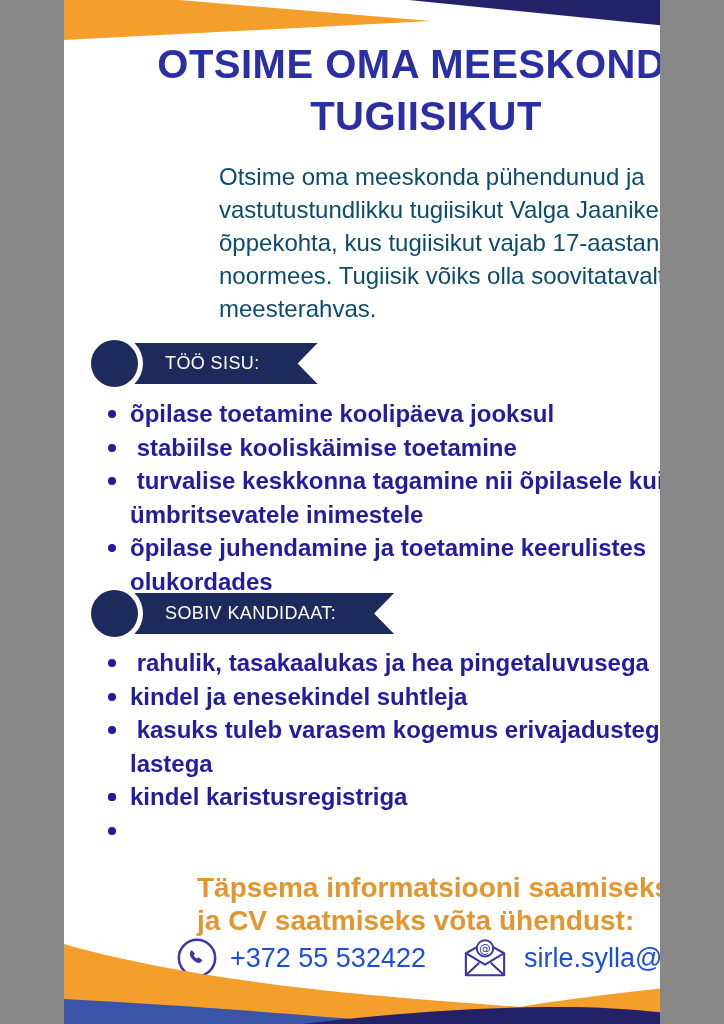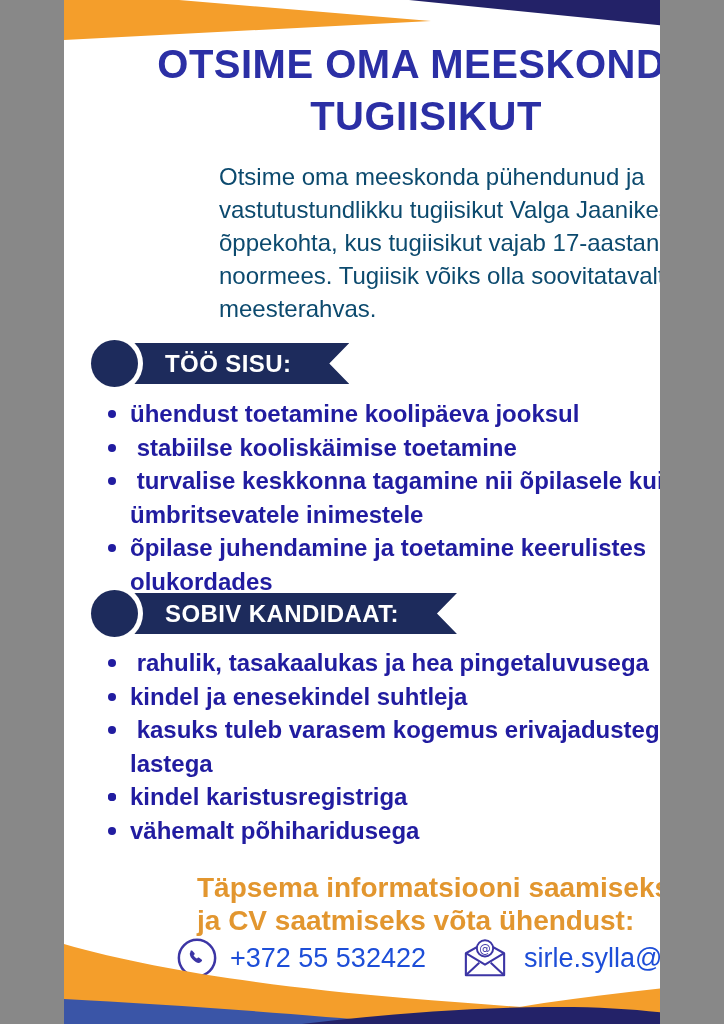--- a/index.html
+++ b/index.html
@@ -22,21 +22,21 @@
     position:absolute; top:160px; left:115px; width:510px;
     color:#0c4a6e; font-size:24px; line-height:33px; font-weight:400;margin-left:40px;
   }
 
   .ribbon { position:absolute; left:27px; height:47px; }
   .ribbon .banner {
     position:absolute; left:26px; top:3px; height:41px;
     background:#1D2B5C; color:#ffffff;
     display:flex; align-items:center;
     padding:0 58px 0 48px;
-    font-size:24px; font-weight:bold; letter-spacing:0.4px;
+    font-size:18px; font-weight:normal; letter-spacing:0.4px;
     clip-path:polygon(0 0, 100% 0, calc(100% - 20px) 50%, 100% 100%, 0 100%);
     white-space:nowrap;
   }
   .ribbon .circle {
     position:absolute; left:0; top:0; width:47px; height:47px;
     background:#1D2B5C; border-radius:50%;
     box-shadow:0 0 0 5px #ffffff; z-index:2;
   }
   .ribbon1 { top:340px; }
   .ribbon2 { top:590px; }
@@ -80,38 +80,38 @@
   <h1 class="title">OTSIME OMA MEESKONDA TUGIISIKUT</h1>
 
   <p class="intro">Otsime oma meeskonda pühendunud ja vastutustundlikku tugiisikut Valga Jaanikese õppekohta, kus tugiisikut vajab 17-aastane noormees. Tugiisik võiks olla soovitatavalt meesterahvas.</p>
 
   <div class="ribbon ribbon1">
     <div class="banner">TÖÖ SISU:</div>
     <div class="circle"></div>
   </div>
 
   <ul class="bullets list1">
-    <li><span class="dot"></span><span>ühendust toetamine koolipäeva jooksul</span></li>
+    <li><span class="dot"></span><span>õpilase toetamine koolipäeva jooksul</span></li>
     <li><span class="dot"></span><span>&nbsp;stabiilse kooliskäimise toetamine</span></li>
     <li><span class="dot"></span><span>&nbsp;turvalise keskkonna tagamine nii õpilasele kui ümbritsevatele inimestele</span></li>
     <li><span class="dot"></span><span>õpilase juhendamine ja toetamine keerulistes olukordades</span></li>
   </ul>
 
   <div class="ribbon ribbon2">
     <div class="banner">SOBIV KANDIDAAT:</div>
     <div class="circle"></div>
   </div>
 
   <ul class="bullets list2">
     <li><span class="dot"></span><span>&nbsp;rahulik, tasakaalukas ja hea pingetaluvusega</span></li>
     <li><span class="dot"></span><span>kindel ja enesekindel suhtleja</span></li>
     <li><span class="dot"></span><span>&nbsp;kasuks tuleb varasem kogemus erivajadustega lastega</span></li>
     <li><span class="dot"></span></li>
     <li><span class="dot"></span><span>kindel karistusregistriga</span></li>
-    <li><span class="dot"></span><span>vähemalt põhiharidusega</span></li>
+    <li><span class="dot"></span></li>
   </ul>
 
   <div class="contact-heading">Täpsema informatsiooni saamiseks ja CV saatmiseks võta ühendust:</div>
 
   <div class="contact-row">
     <span class="icon">
       <svg width="42" height="42" viewBox="0 0 44 44">
         <circle cx="22" cy="22" r="19" fill="none" stroke="#3C35A5" stroke-width="2.6"></circle>
         <path d="M15.2 15.6 c-1.5 1.5 -0.8 4.6 2.1 7.8 2.9 3.2 6.4 4.7 8 3.4 l1.6-1.3 c0.6-0.5 0.5-1.4 -0.1-1.9 l-2.5-1.8 c-0.5-0.4-1.3-0.3-1.7 0.1 l-0.7 0.7 c-1.1-0.4-3-2.1-3.5-3.4 l0.8-0.7 c0.5-0.4 0.5-1.2 0.1-1.7 l-2-2.2 c-0.5-0.6-1.5-0.6-2.1 0 z" fill="#3C35A5"></path>
       </svg>

